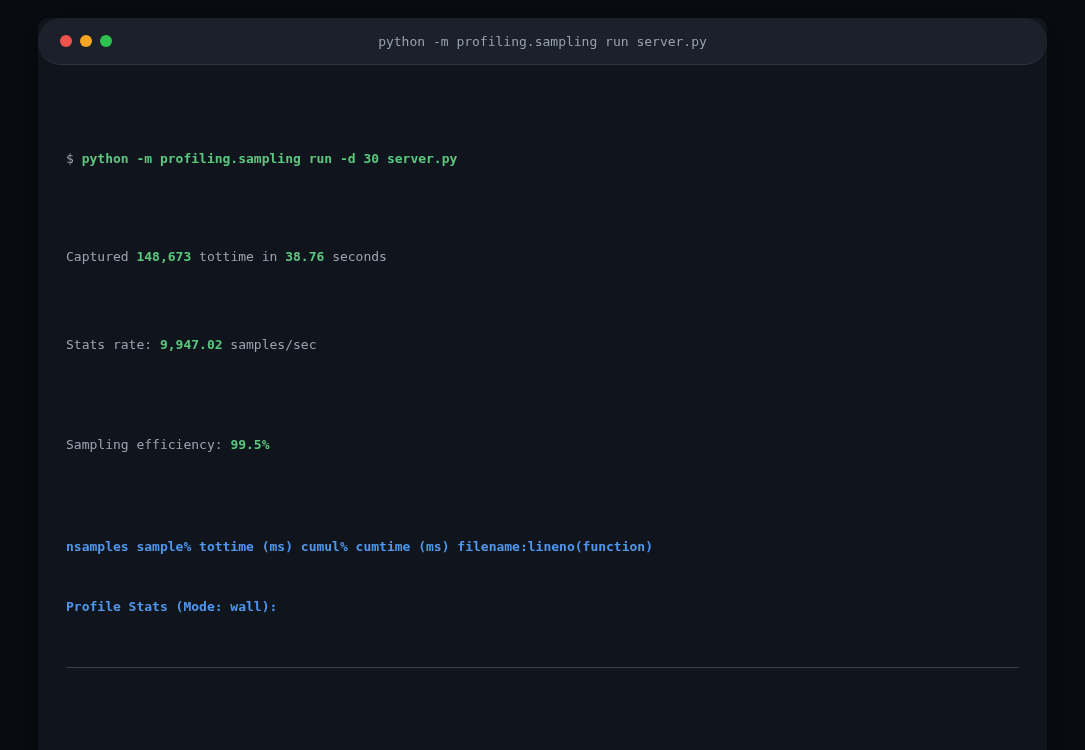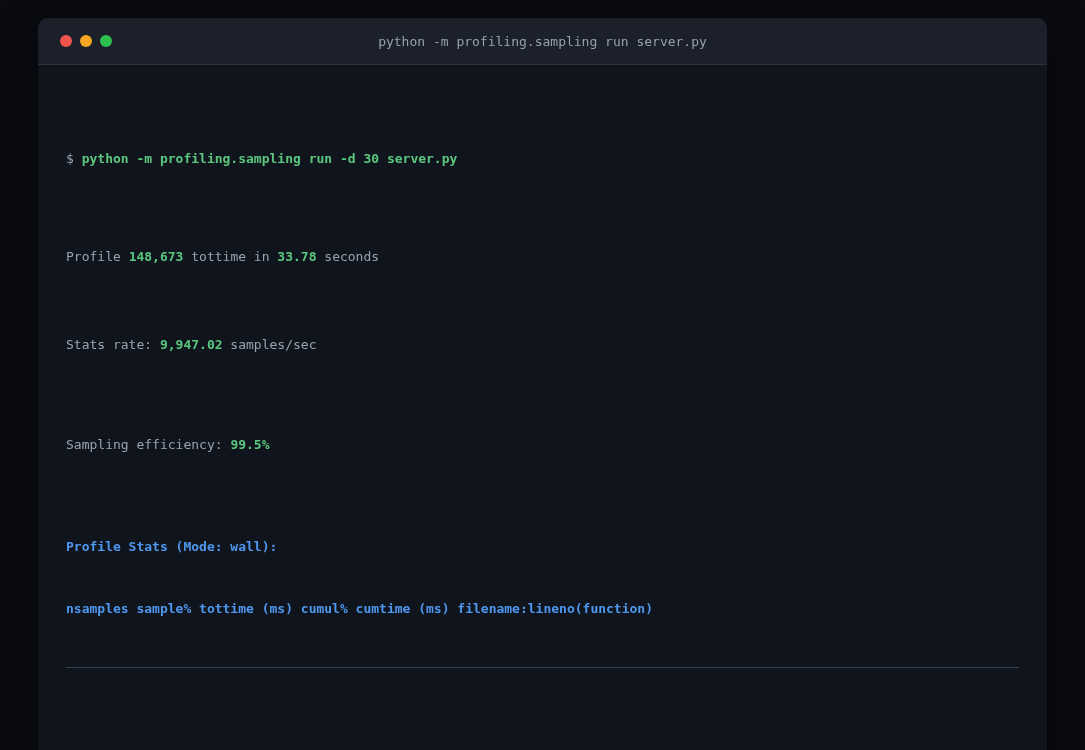--- a/index.html
+++ b/index.html
@@ -8,21 +8,21 @@
     background:#0a0c12;
     font-family:"DejaVu Sans Mono","Liberation Mono",monospace;
   }
   .window{
     position:absolute;left:38px;top:18px;width:1009px;height:770px;
     background:#10151d;border-radius:10px;overflow:hidden;
     box-shadow:0 10px 40px rgba(0,0,0,.55);
   }
   .titlebar{
     height:46px;background:#1b202a;border-bottom:1px solid #2c333f;
-    display:flex;align-items:center;position:relative;
+    display:flex;align-items:center;position:relative;border-radius:23px;
   }
   .lights{position:absolute;left:22px;top:17px;display:flex;gap:8px;}
   .light{width:12px;height:12px;border-radius:50%;padding:0;border:none;cursor:default;}
   .light.red{background:#ee544c;}
   .light.yellow{background:#f6a623;}
   .light.green{background:#2fc14f;}
   .title{width:100%;text-align:center;color:#96a0af;font-size:13px;}
   .term{
     padding:24px 28px;font-size:13px;line-height:20px;color:#99a3af;
     white-space:pre;
@@ -49,28 +49,28 @@
       <button class="light yellow"></button>
       <button class="light green"></button>
     </div>
     <div class="title">python -m profiling.sampling run server.py</div>
   </div>
 
   <div class="term">
 
     <div class="line mb18"><span class="muted">$ </span><span class="gb">python -m profiling.sampling run -d 30 server.py</span></div>
 
-    <div class="line mb8"><span class="muted">Profile </span><span class="gb">148,673</span><span class="muted"> tottime in </span><span class="gb">33.78</span><span class="muted"> seconds</span></div>
+    <div class="line mb8"><span class="muted">Captured </span><span class="gb">148,673</span><span class="muted"> tottime in </span><span class="gb">38.76</span><span class="muted"> seconds</span></div>
 
     <div class="line mb8"><span class="muted">Stats rate: </span><span class="gb">9,947.02</span><span class="muted"> samples/sec</span></div>
 
     <div class="line mb22"><span class="muted">Sampling efficiency: </span><span class="gb">99.5%</span></div>
 
+    <div class="line hd">nsamples sample% tottime (ms) cumul% cumtime (ms) filename:lineno(function)</div>
     <div class="line hd mb2">Profile Stats (Mode: wall):</div>
-    <div class="line hd">nsamples sample% tottime (ms) cumul% cumtime (ms) filename:lineno(function)</div>
     <hr class="divider">
 
     <div class="rows mb26">
       
         
       
         
       
         
       

